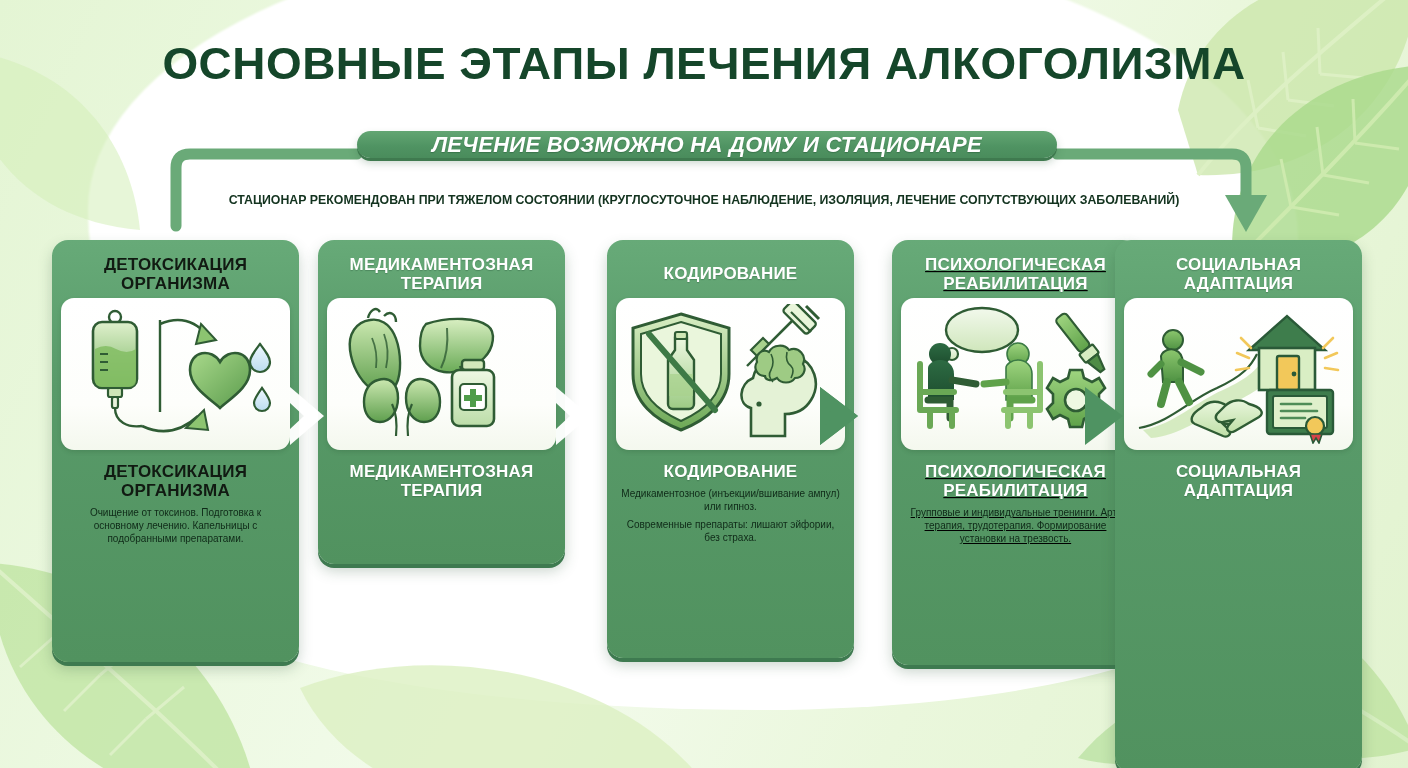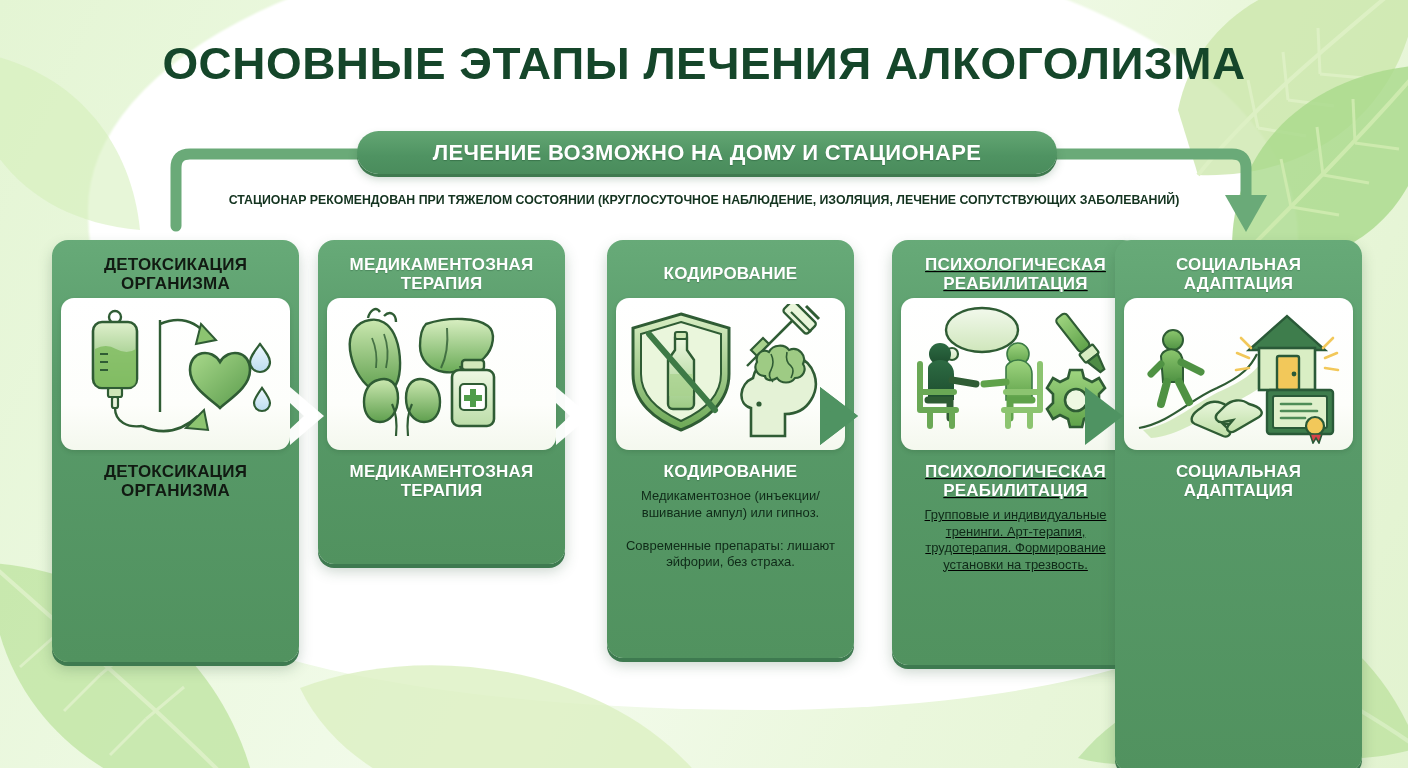--- a/index.html
+++ b/index.html
@@ -75,27 +75,28 @@
     width: 1408px; height: 768px;
     z-index: 4;
   }
 
   
   #banner-pill {
     position: absolute;
     left: 357px;
     top: 131px;
     width: 700px;
-    height: 43px;
+    height: 27px;
     border-radius: 24px;
     background: linear-gradient(180deg,#63a673 0%, #4f9362 58%, #4a8c5c 100%);
     box-shadow: 0 3px 0 #3f7a4f, 0 5px 9px rgba(40,90,55,.25);
     display: flex;
     align-items: center;
     justify-content: center;
+    font-style: italic;
   }
   #banner-text {
     color: #ffffff;
     font-size: 22px;
     font-weight: 700;
     letter-spacing: 0.3px;
     white-space: nowrap;
     text-shadow: 0 1px 1px rgba(25,70,40,.35);
   }
 
@@ -181,27 +182,27 @@
     letter-spacing: 0.2px;
   }
   .stage-card.c1 .card-name { color: #111a12; }
   .stage-card.c2 .card-name,
   .stage-card.c3 .card-name,
   .stage-card.c4 .card-name,
   .stage-card.c5 .card-name { color: #ffffff; text-shadow: 0 1px 1px rgba(30,70,45,.3); }
 
   .card-desc {
     margin-top: 7px;
-    font-size: 13px;
+    font-size: 10px;
     line-height: 1.26;
     text-align: center;
     color: #0f2a18;
     padding: 0 3px;
   }
-  .card-desc p + p { margin-top: 17px; }
+  .card-desc p + p { margin-top: 6px; }
 
   
   .chevron {
     position: absolute;
     top: 385px;
     width: 48px;
     height: 62px;
     z-index: 6;
   }
   .chev1 { left: 284px; }
@@ -332,20 +333,23 @@
           <path d="M152 58 c-8 -14 -30 -12 -30 8 c0 18 22 30 30 38 c8 -8 30 -20 30 -38 c0 -20 -22 -22 -30 -8 Z" fill="url(#g1b)" stroke="#2f5c34" stroke-width="2.6"></path>
 
           <path d="M192 40 c-6 8 -10 13 -10 18 a10 10 0 0 0 20 0 c0 -5 -4 -10 -10 -18 Z" fill="url(#g1c)" stroke="#2f5c34" stroke-width="2.2"></path>
           <path d="M194 84 c-5 7 -8 11 -8 15 a8 8 0 0 0 16 0 c0 -4 -3 -8 -8 -15 Z" fill="url(#g1c)" stroke="#2f5c34" stroke-width="2.2"></path>
 
           <path d="M74 122 q30 14 56 -10" stroke="#2f5c34" stroke-width="2.6" fill="none"></path>
           <path d="M118 124 L136 106 L140 126 Z" fill="#8cc470" stroke="#2f5c34" stroke-width="2"></path>
         </svg>
       </div>
       <div class="card-name">ДЕТОКСИКАЦИЯ ОРГАНИЗМА</div>
+      <div class="card-desc">
+        <p>Очищение от токсинов. Подготовка к основному лечению. Капельницы с подобранными препаратами.</p>
+      </div>
     </div>
 
     <div class="stage-card c2">
       <div class="card-top-title">МЕДИКАМЕНТОЗНАЯ ТЕРАПИЯ</div>
       <div class="icon-panel">
         <svg width="215" height="140" viewBox="0 0 215 140">
           <defs>
             <linearGradient id="g2a" x1="0" y1="0" x2="0" y2="1">
               <stop offset="0%" stop-color="#cbe8b0"></stop>
                 <stop offset="100%" stop-color="#5f9f4e"></stop>

